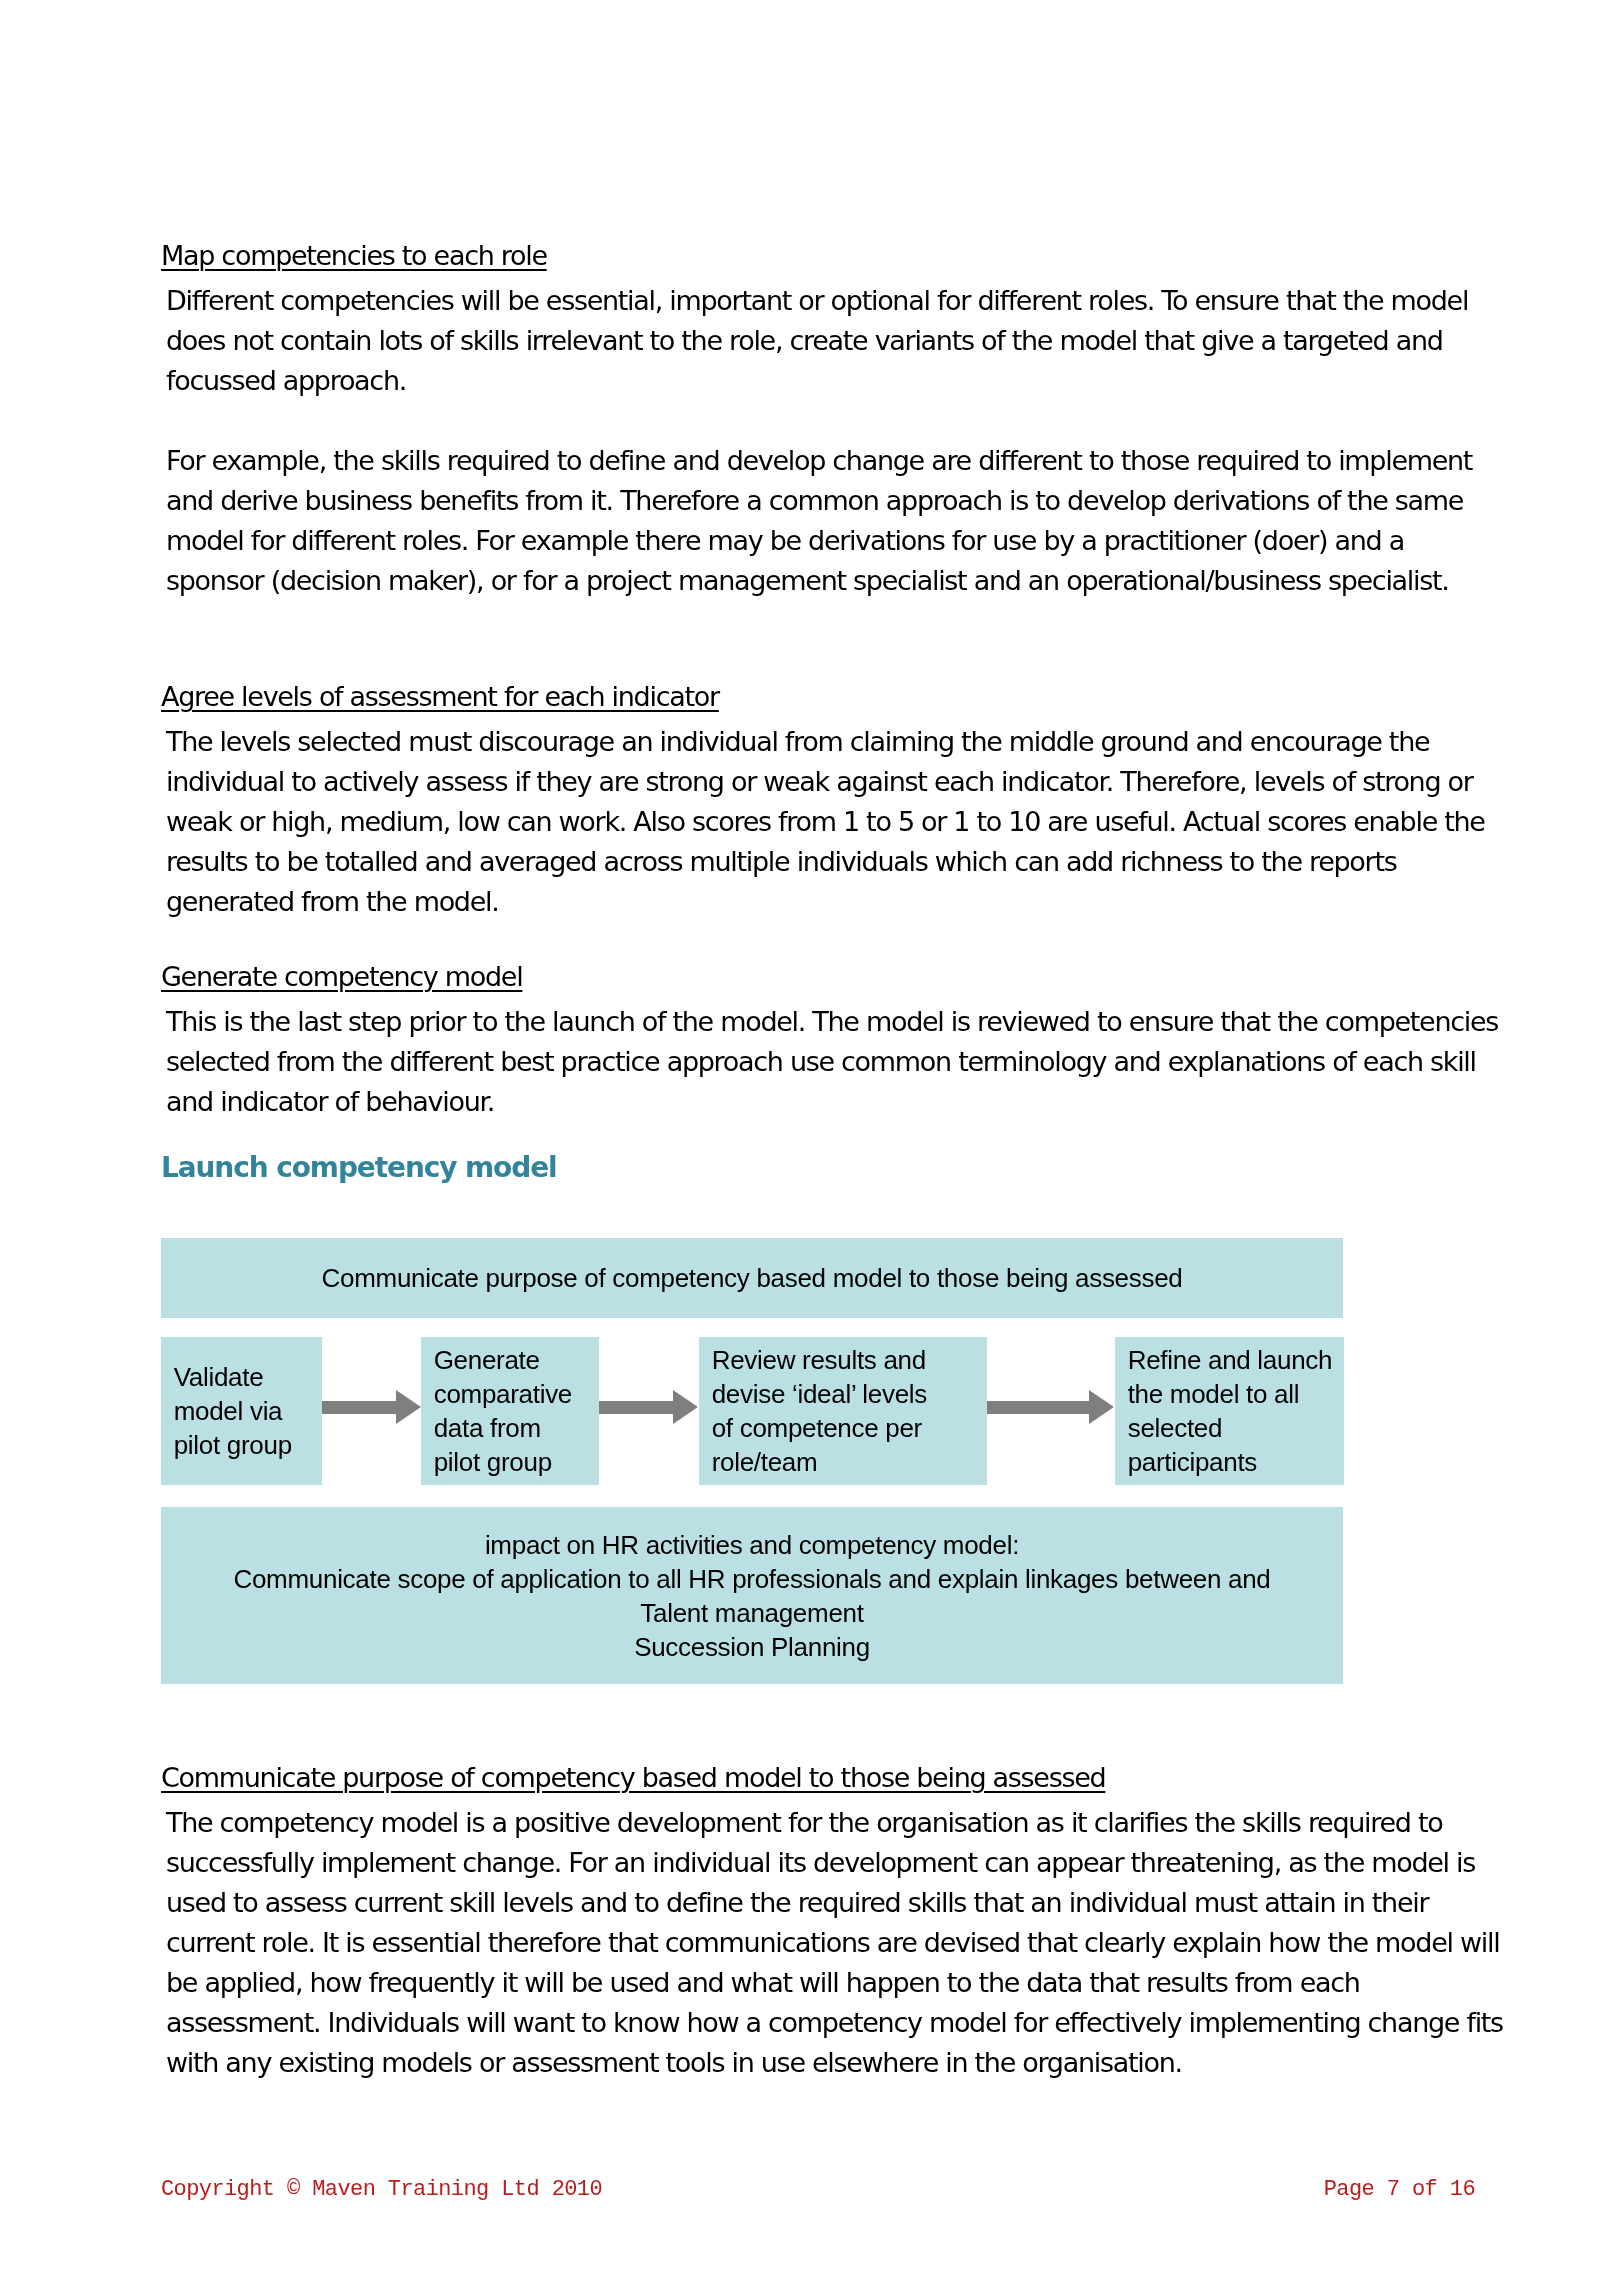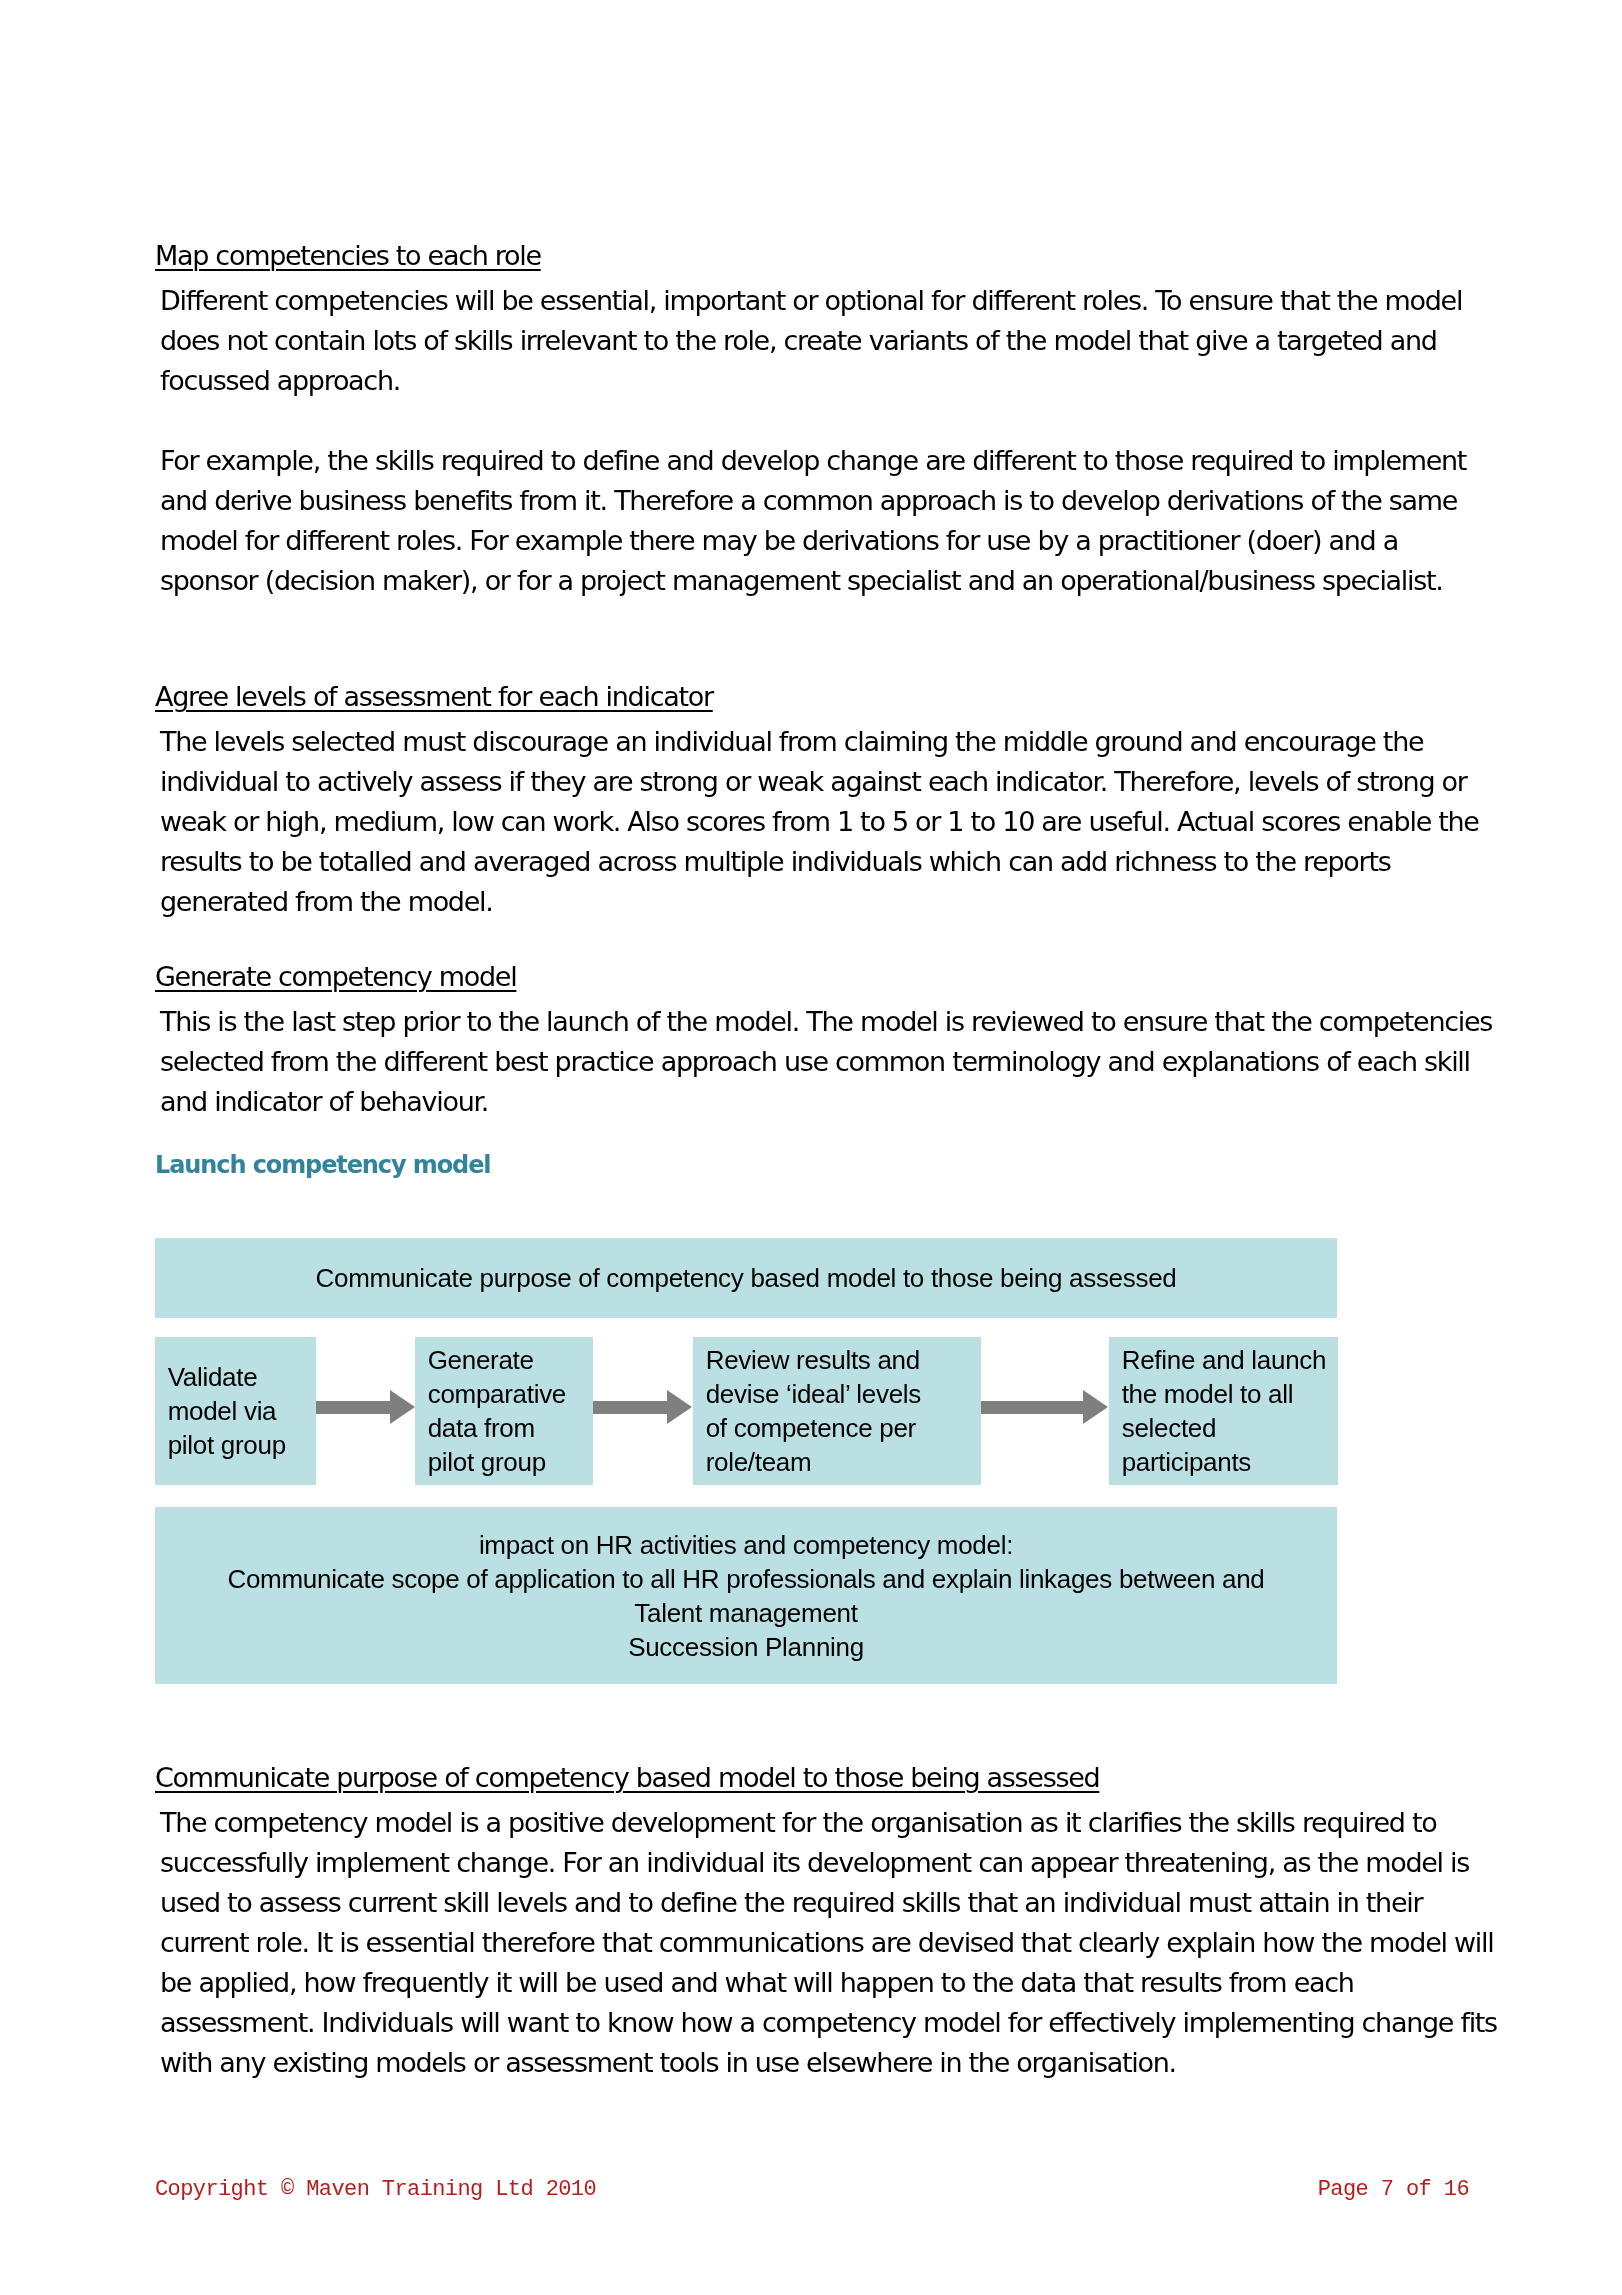--- a/index.html
+++ b/index.html
@@ -1,25 +1,25 @@
 <!DOCTYPE html>
 <html style="font-size:12.7px"><head>
 <meta charset="utf-8">
 <style>
   html, body { margin:0; padding:0; background:#ffffff; }
   body { width:1623px; height:2295px; position:relative; overflow:hidden;
          font-family:"Liberation Sans", "DejaVu Sans", sans-serif; color:#000; }
-  .page { position:absolute; left:0; top:0; width:1615px; height:2295px; }
+  .page { position:absolute; left:6px; top:0; width:1615px; height:2295px; }
   .text { position:absolute; left:155px; width:1347px;
           font-family:"DejaVu Sans", "Liberation Sans", sans-serif;
           font-size:27px; line-height:40px; letter-spacing:-1.3px; color:#000; }
   .text .sub { text-decoration:underline; text-decoration-thickness:1.6px; text-underline-offset:4px; display:block; }
   .text p { margin:5px; }
   .heading { position:absolute; left:155px; top:1151px; font-family:"DejaVu Sans", sans-serif;
-             font-weight:bold; font-size:24px; letter-spacing:-1.1px; color:#31849B; }
+             font-weight:bold; font-size:28px; letter-spacing:-1.1px; color:#31849B; }
   .box { position:absolute; background:#BBE0E3; color:#000;
          font-family:"Liberation Sans", sans-serif; font-size:26px; line-height:34px; letter-spacing:-0.3px; }
   .box.center { display:flex; flex-direction:column; align-items:center; justify-content:center; text-align:center; }
   .box.step { display:flex; align-items:center; padding-left:12.7px; box-sizing:border-box; }
   .box .lines span { display:block; }
   .arrow { position:absolute; height:12.7px; background:#7F7F7F; }
   .arrow::after { content:""; position:absolute; right:-25px; top:-11px; width:0; height:0;
                   border-top:17.4px solid transparent; border-bottom:17.4px solid transparent; border-left:25px solid #7F7F7F; }
   .footer { position:absolute; top:2177px; font-family:Liberation Mono, monospace; font-size:22px; letter-spacing:-0.6px; color:#b91c1c; }
 </style>

